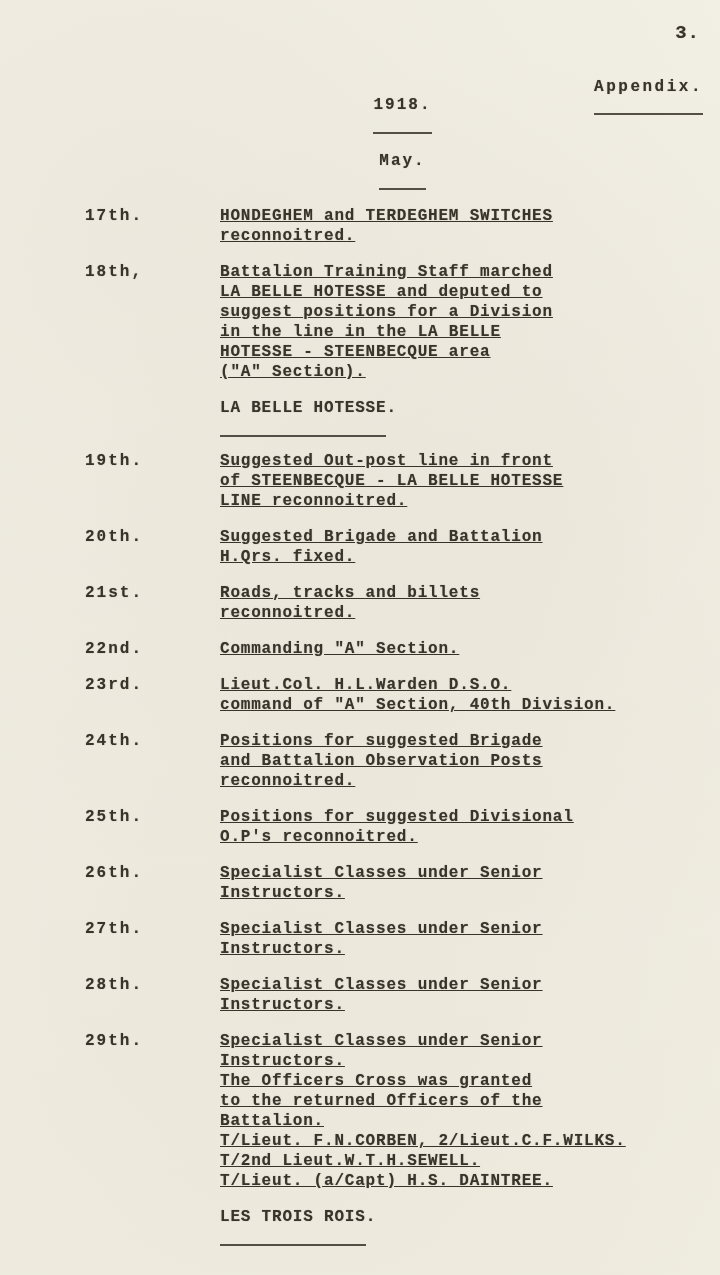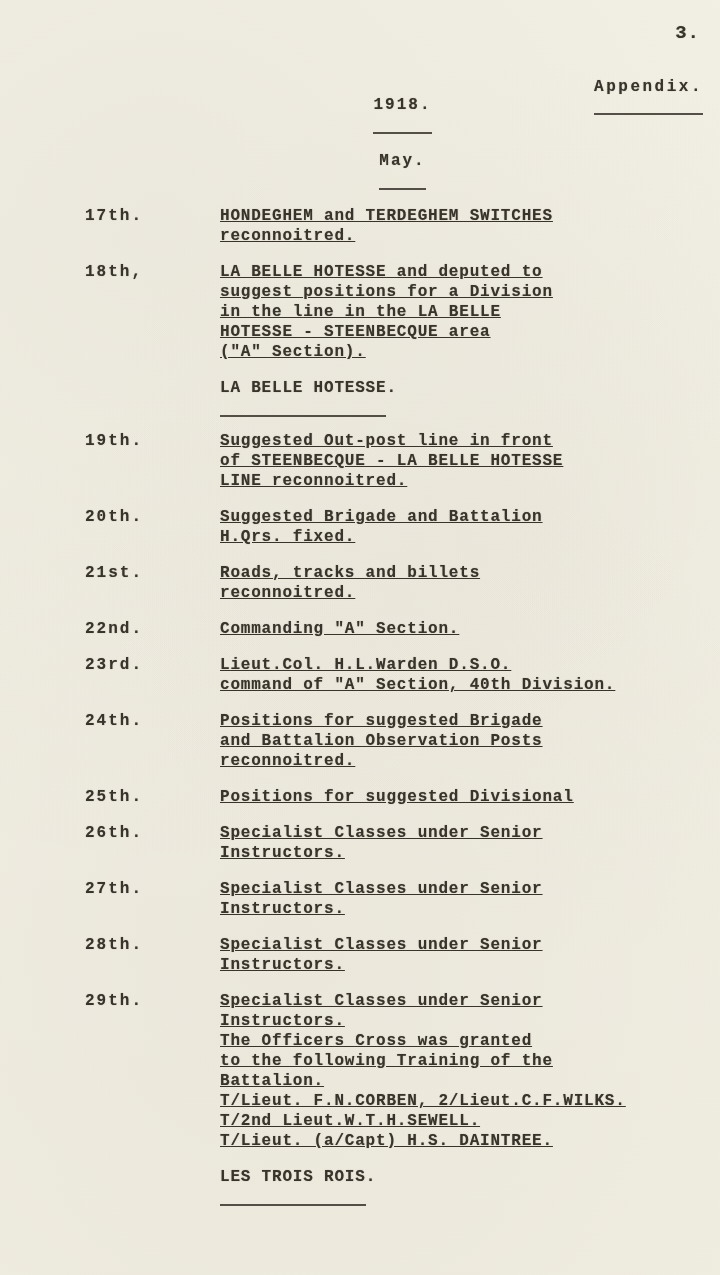--- a/index.html
+++ b/index.html
@@ -106,20 +106,21 @@
         <div class="entry">
           <div class="date">17th.</div>
           <div class="body">
             <div class="line">HONDEGHEM and TERDEGHEM SWITCHES</div>
             <div class="line">reconnoitred.</div>
           </div>
         </div>
         <div class="entry">
           <div class="date">18th,</div>
           <div class="body">
+            <div class="line">Battalion Training Staff marched</div>
             <div class="line">LA BELLE HOTESSE and deputed to</div>
             <div class="line">suggest positions for a Division</div>
             <div class="line">in the line in the LA BELLE</div>
             <div class="line">HOTESSE - STEENBECQUE area</div>
             <div class="line">("A" Section).</div>
           </div>
         </div>
         <div class="section-heading"><span class="u">LA BELLE HOTESSE</span>.</div>
         <div class="entry">
           <div class="date">19th.</div>
@@ -161,20 +162,21 @@
           <div class="body">
             <div class="line">Positions for suggested Brigade</div>
             <div class="line">and Battalion Observation Posts</div>
             <div class="line">reconnoitred.</div>
           </div>
         </div>
         <div class="entry">
           <div class="date">25th.</div>
           <div class="body">
             <div class="line">Positions for suggested Divisional</div>
+            <div class="line">O.P's reconnoitred.</div>
           </div>
         </div>
         <div class="entry">
           <div class="date">26th.</div>
           <div class="body">
             <div class="line">Specialist Classes under Senior</div>
             <div class="line">Instructors.</div>
           </div>
         </div>
         <div class="entry">
@@ -190,21 +192,21 @@
             <div class="line">Specialist Classes under Senior</div>
             <div class="line">Instructors.</div>
           </div>
         </div>
         <div class="entry">
           <div class="date">29th.</div>
           <div class="body">
             <div class="line">Specialist Classes under Senior</div>
             <div class="line">Instructors.</div>
             <div class="line">The Officers Cross was granted</div>
-            <div class="line">to the following Training of the</div>
+            <div class="line">to the returned Officers of the</div>
             <div class="line">Battalion.</div>
             <div class="line">T/Lieut. F.N.CORBEN, 2/Lieut.C.F.WILKS.</div>
             <div class="line">T/2nd Lieut.W.T.H.SEWELL.</div>
             <div class="line">T/Lieut. (a/Capt) H.S. DAINTREE.</div>
           </div>
         </div>
         <div class="section-heading"><span class="u">LES TROIS ROIS</span>.</div>
       </div>
   </div>
 

